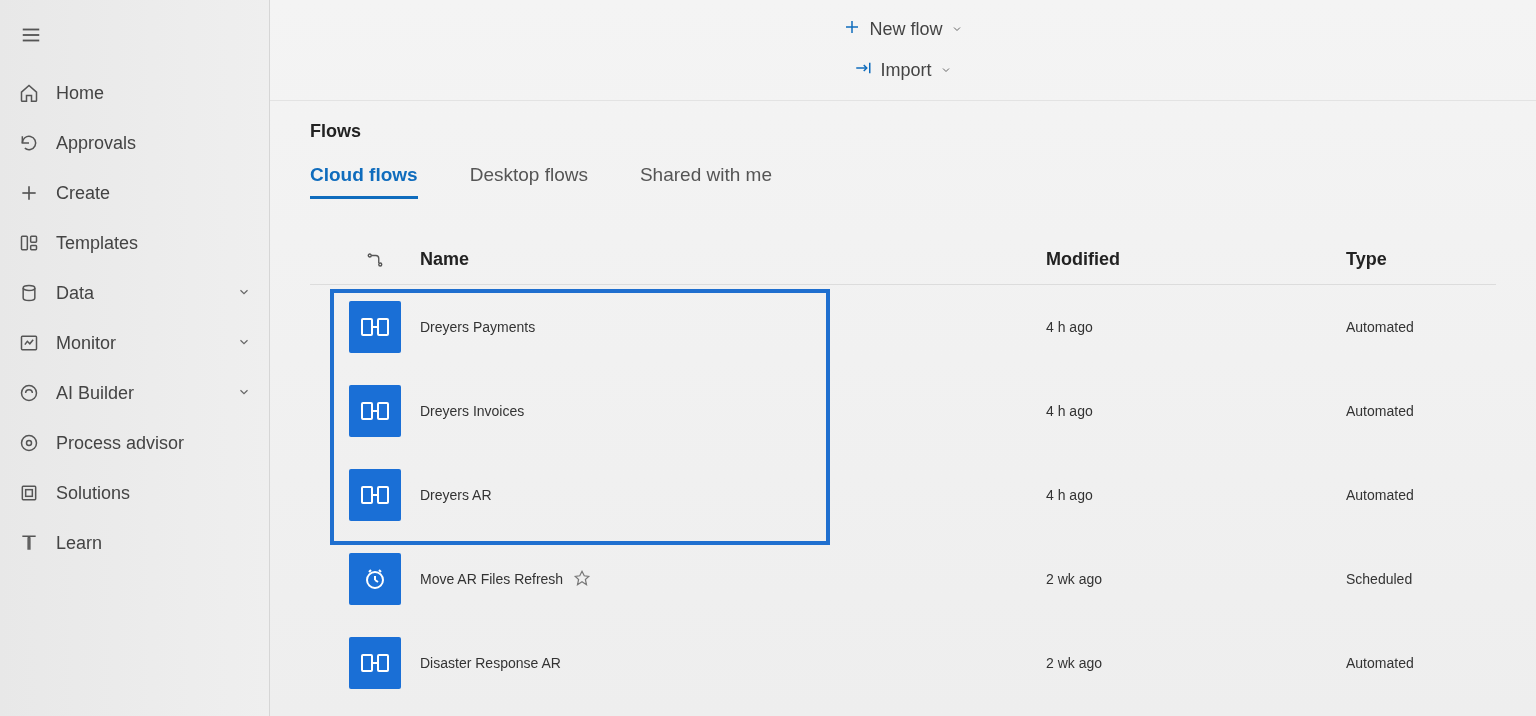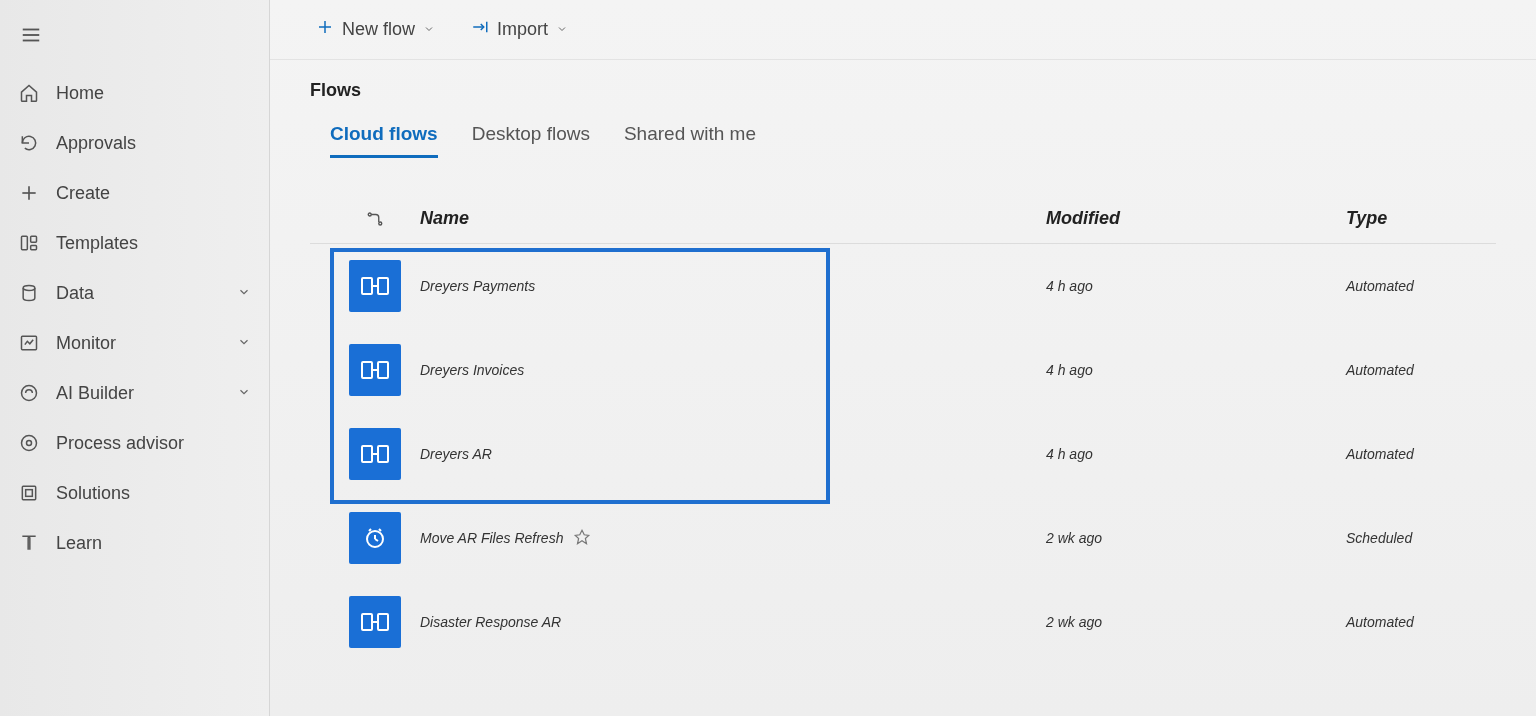--- a/index.html
+++ b/index.html
@@ -67,25 +67,26 @@
   
   .main {
     flex: 1;
     background: linear-gradient(to bottom, #f4f4f4, #eeeeee);
     display: flex;
     flex-direction: column;
   }
   .toolbar {
     display: flex;
     align-items: center;
-    gap: 24px;
+    gap: 10px;
     padding: 14px 40px;
     border-bottom: 1px solid #e3e3e3;
     font-size: 18px;
     color: #444;
+    flex-direction: column;
   }
   .toolbar-btn {
     display: flex;
     align-items: center;
     gap: 8px;
     cursor: pointer;
     padding: 4px 6px;
   }
   .toolbar-btn svg { width: 18px; height: 18px; }
   .toolbar-btn .accent { color: #0f6cbd; }
@@ -94,44 +95,42 @@
 
   .page-area { padding: 20px 40px 0 40px; }
   .page-title {
     font-size: 18px;
     font-weight: 600;
     color: #222;
     margin-bottom: 22px;
   }
   .tabs {
     display: flex;
-    gap: 34px;
+    gap: 52px;
     font-size: 19px;
     color: #555;
     border-bottom: none;
-    margin-left: 20px;
   }
   .tab {
     padding-bottom: 10px;
     cursor: pointer;
   }
   .tab.active {
     color: #0f6cbd;
     font-weight: 600;
     border-bottom: 3px solid #0f6cbd;
   }
 
   
   .table-wrap { margin-top: 50px; padding: 0 40px; position: relative; }
   .thead, .trow {
     display: grid;
     grid-template-columns: 90px 1fr 300px 150px;
     align-items: center;
     padding: 0 0 0 20px;
-    font-style: italic;
   }
   .thead {
     font-size: 18px;
     font-weight: 600;
     color: #222;
     padding-bottom: 14px;
     border-bottom: 1px solid #dcdcdc;
   }
   .thead .col-icon {
     display: flex;

